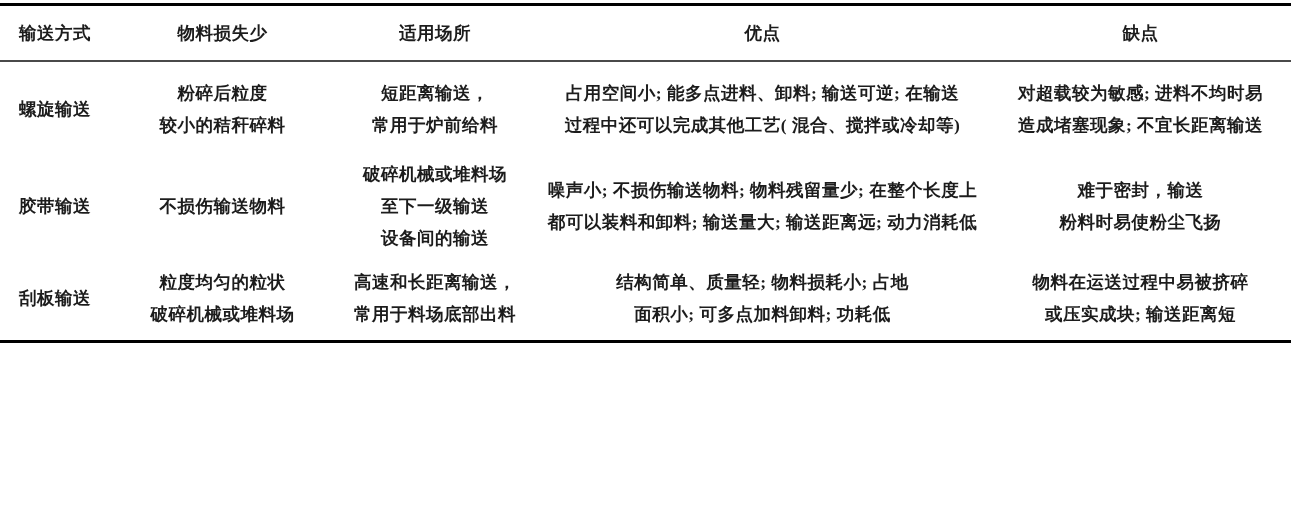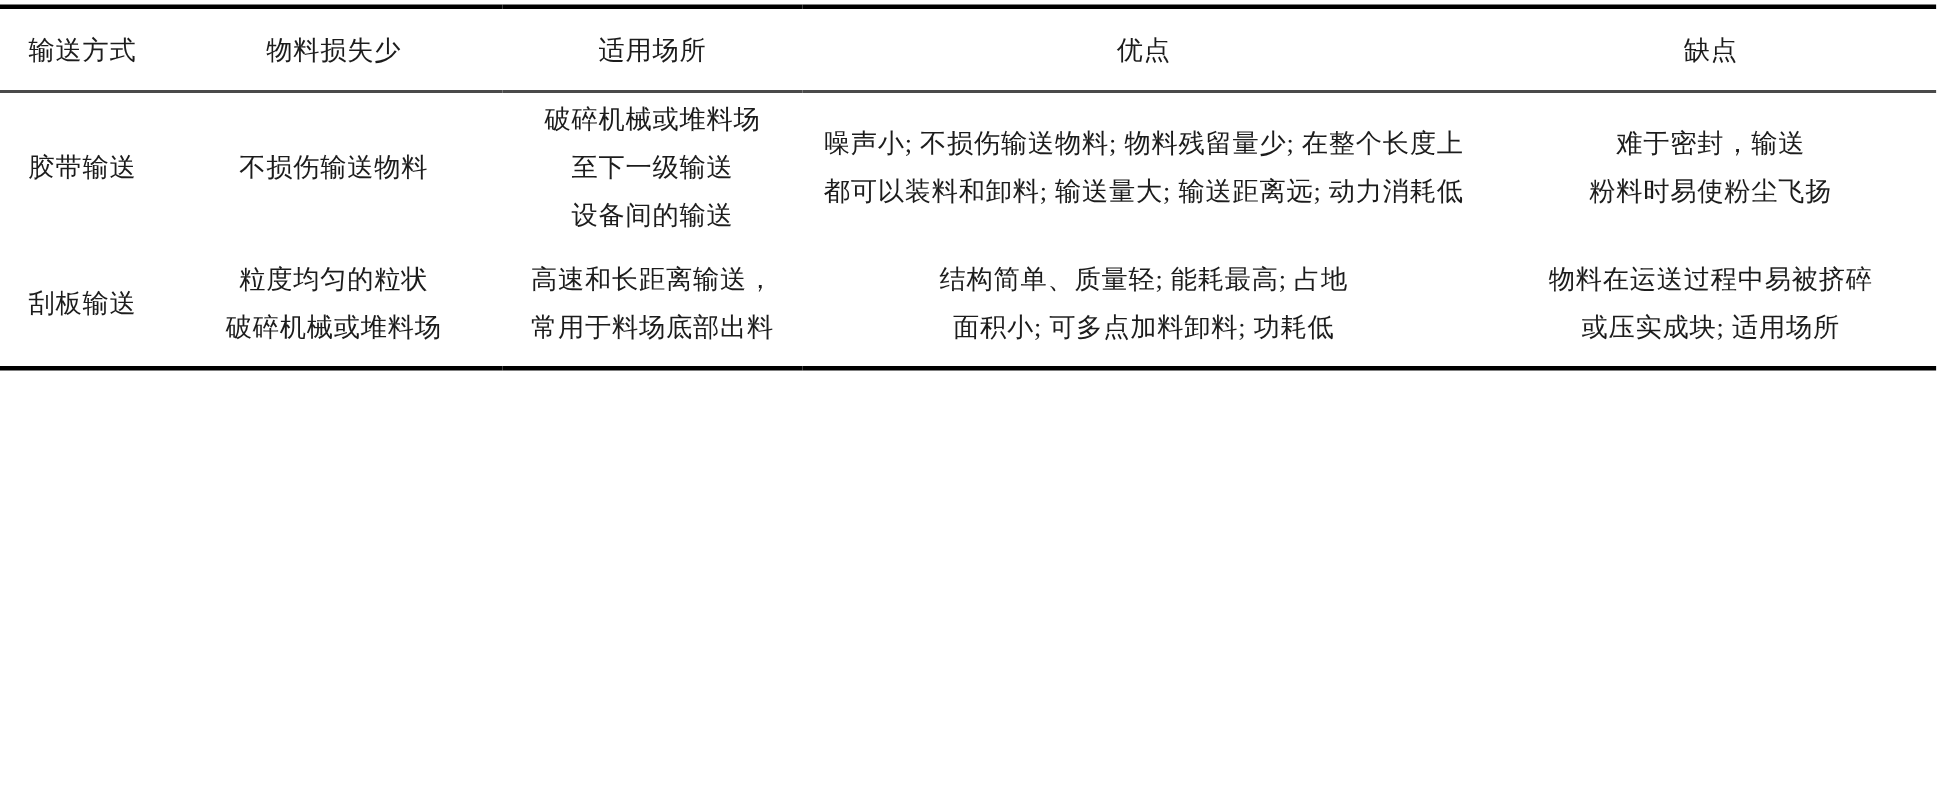--- a/index.html
+++ b/index.html
@@ -27,21 +27,21 @@
   }
   col.c-method   { width: 110px; }
   col.c-material { width: 225px; }
   col.c-place    { width: 200px; }
   col.c-adv      { width: 455px; }
   col.c-dis      { width: 301px; }
   th, td {
     padding: 0 4px;
     text-align: center;
     vertical-align: middle;
-    font-weight: normal;
+    font-weight: bold;
     font-size: 17.5px;
     line-height: 32px;
     white-space: pre-line;
     letter-spacing: 0.5px;
   }
   thead tr {
     height: 56px;
     border-bottom: 2px solid #4a4a4a;
   }
   tbody tr.r1 { height: 89px; }
@@ -65,37 +65,48 @@
     <thead>
       <tr>
         <th>输送方式</th>
         <th>物料损失少</th>
         <th>适用场所</th>
         <th>优点</th>
         <th>缺点</th>
       </tr>
     </thead>
     <tbody>
+      <tr class="r2">
+        <td>螺旋输送</td>
+        <td>粉碎后粒度
+较小的秸秆碎料</td>
+        <td>短距离输送，
+常用于炉前给料</td>
+        <td>占用空间小; 能多点进料、卸料; 输送可逆; 在输送
+过程中还可以完成其他工艺( 混合、搅拌或冷却等)</td>
+        <td>对超载较为敏感; 进料不均时易
+造成堵塞现象; 不宜长距离输送</td>
+      </tr>
       <tr class="r3">
         <td>胶带输送</td>
         <td>不损伤输送物料</td>
         <td>破碎机械或堆料场
 至下一级输送
 设备间的输送</td>
         <td>噪声小; 不损伤输送物料; 物料残留量少; 在整个长度上
 都可以装料和卸料; 输送量大; 输送距离远; 动力消耗低</td>
         <td>难于密封，输送
 粉料时易使粉尘飞扬</td>
       </tr>
       <tr class="r4">
         <td>刮板输送</td>
         <td>粒度均匀的粒状
 破碎机械或堆料场</td>
         <td>高速和长距离输送，
 常用于料场底部出料</td>
-        <td>结构简单、质量轻; 能耗最高; 占地
+        <td>结构简单、质量轻; 物料损耗小; 占地
 面积小; 可多点加料卸料; 功耗低</td>
         <td>物料在运送过程中易被挤碎
-或压实成块; 适用场所</td>
+或压实成块; 输送距离短</td>
       </tr>
     </tbody>
   </table>
 </div>
 
 </body></html>

